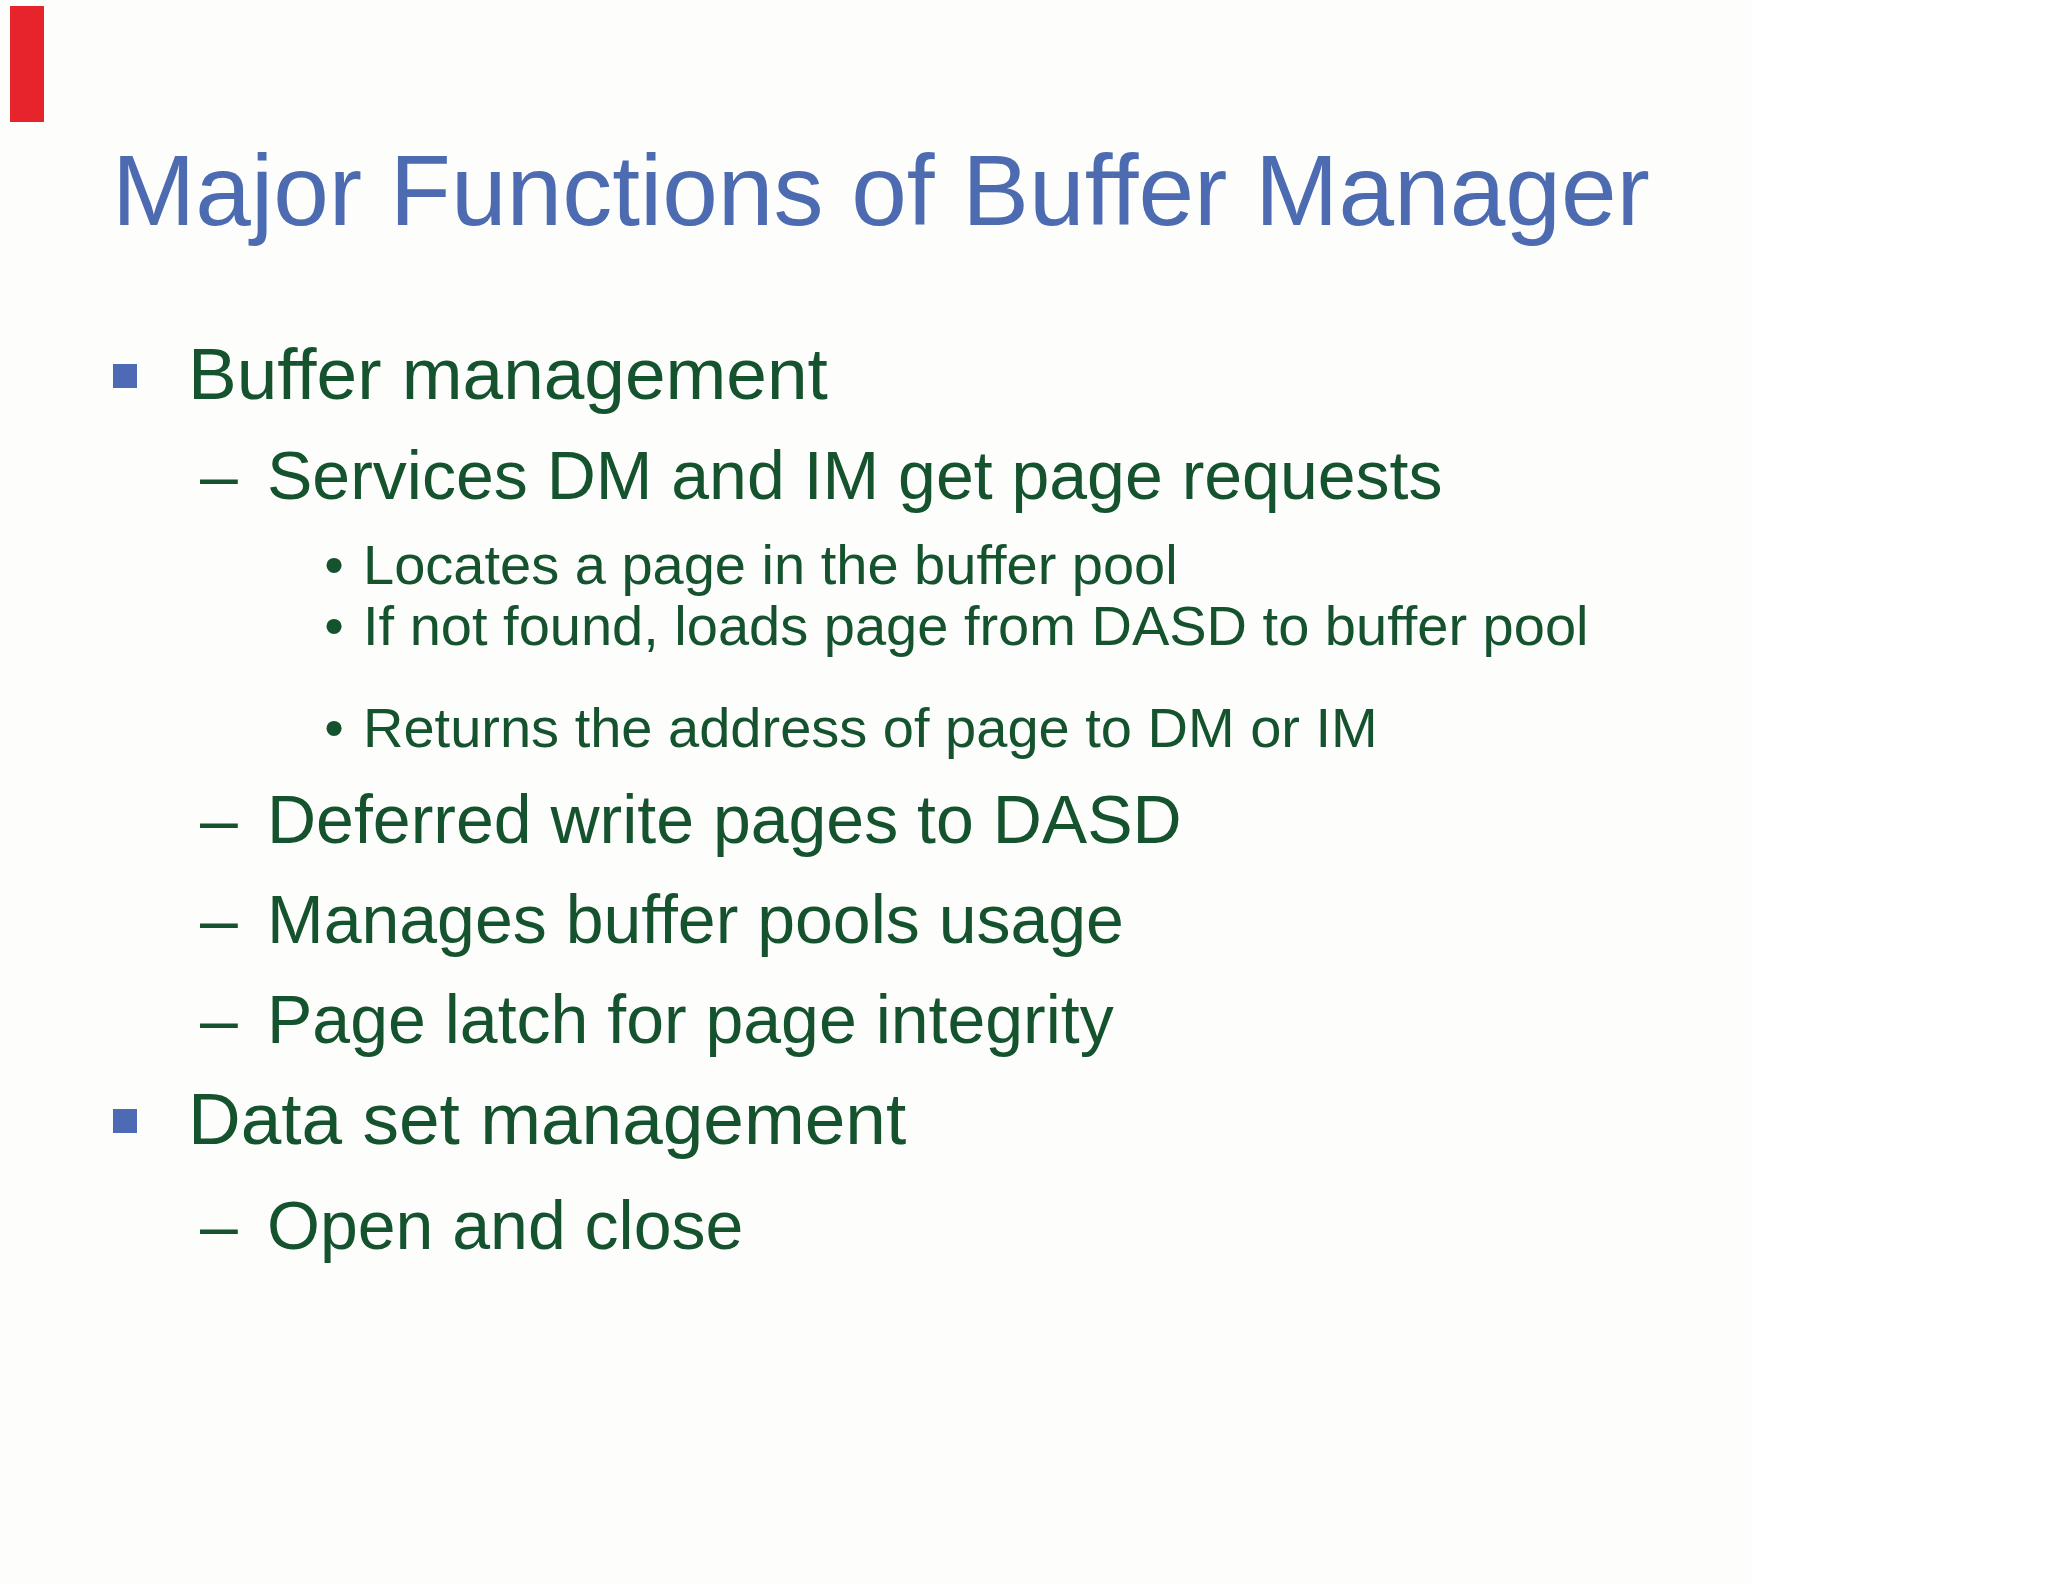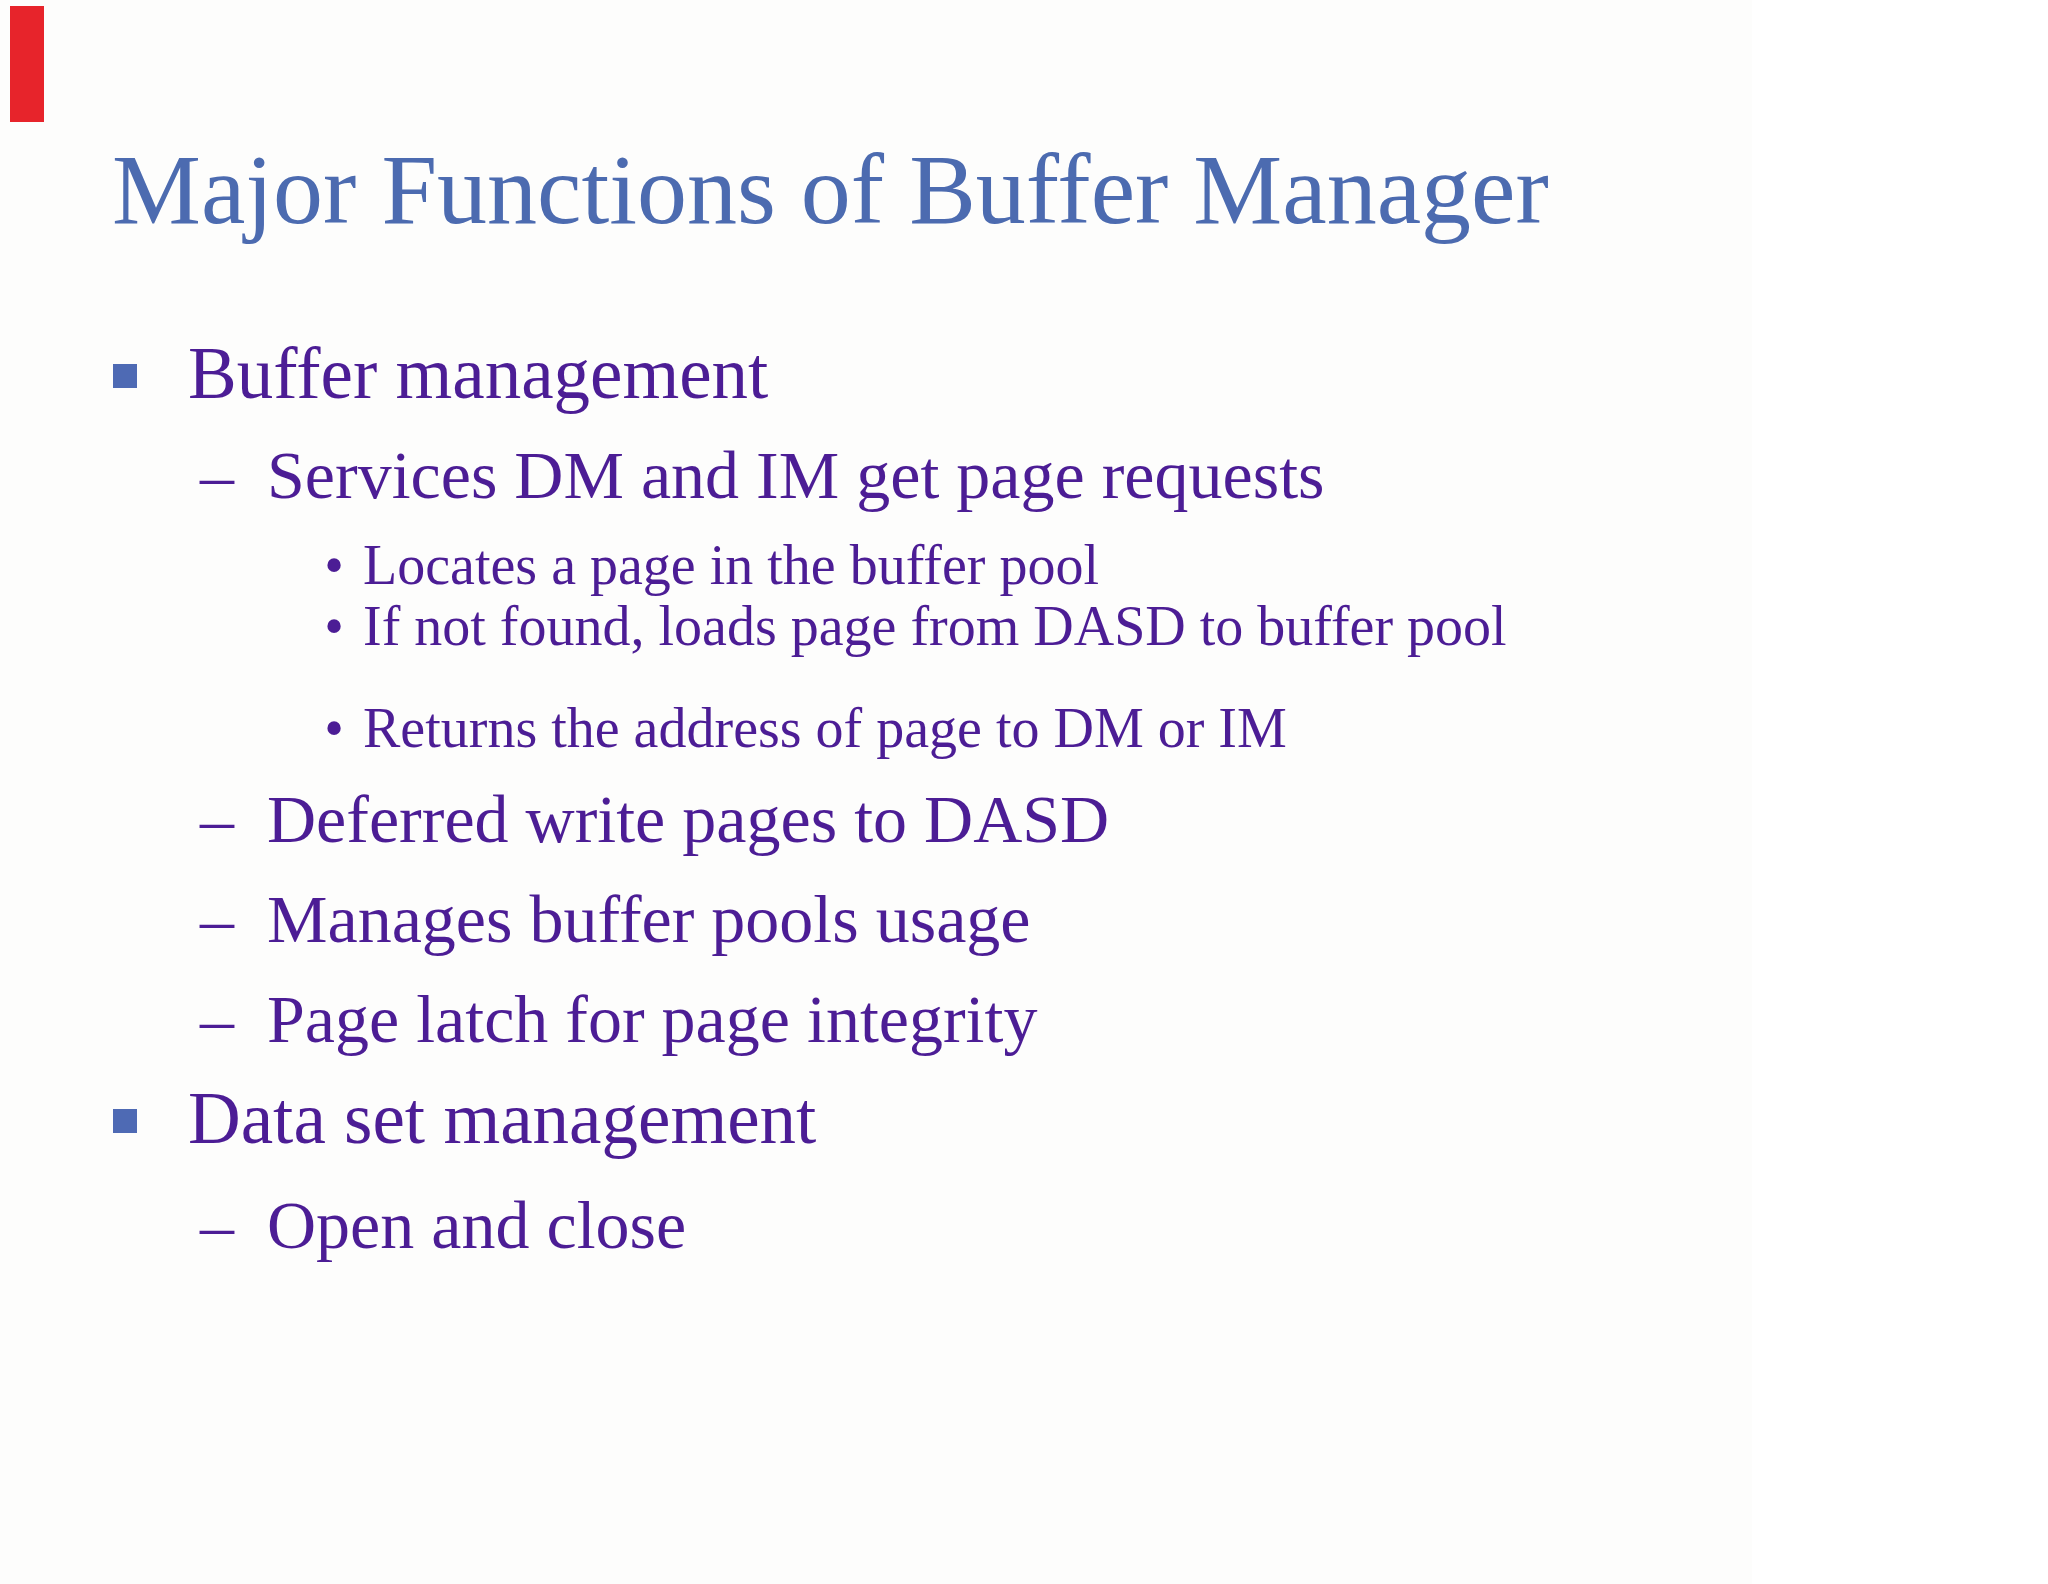--- a/index.html
+++ b/index.html
@@ -6,21 +6,21 @@
     margin: 0;
     padding: 0;
     background: #ffffff;
   }
   .slide {
     position: relative;
     width: 1752px;
     height: 1584px;
     background: #fdfdfc;
     overflow: hidden;
-    font-family: Liberation Serif, serif;
+    font-family: Liberation Sans, sans-serif;
   }
   .red-marker {
     position: absolute;
     left: 10px;
     top: 6px;
     width: 34px;
     height: 116px;
     background: #e7242b;
   }
   .title {
@@ -28,21 +28,21 @@
     left: 112px;
     top: 140px;
     font-size: 100px;
     line-height: 1;
     color: #4c6bb0;
     white-space: nowrap;
   }
   .row {
     position: absolute;
     line-height: 1;
-    color: #4c1d95;
+    color: #14532d;
     white-space: nowrap;
   }
   .row .txt { display: inline-block; }
   
   .l1 { left: 113px; font-size: 73px; }
   .l1 .sq {
     position: absolute;
     left: 0;
     top: 27px;
     width: 24px;

